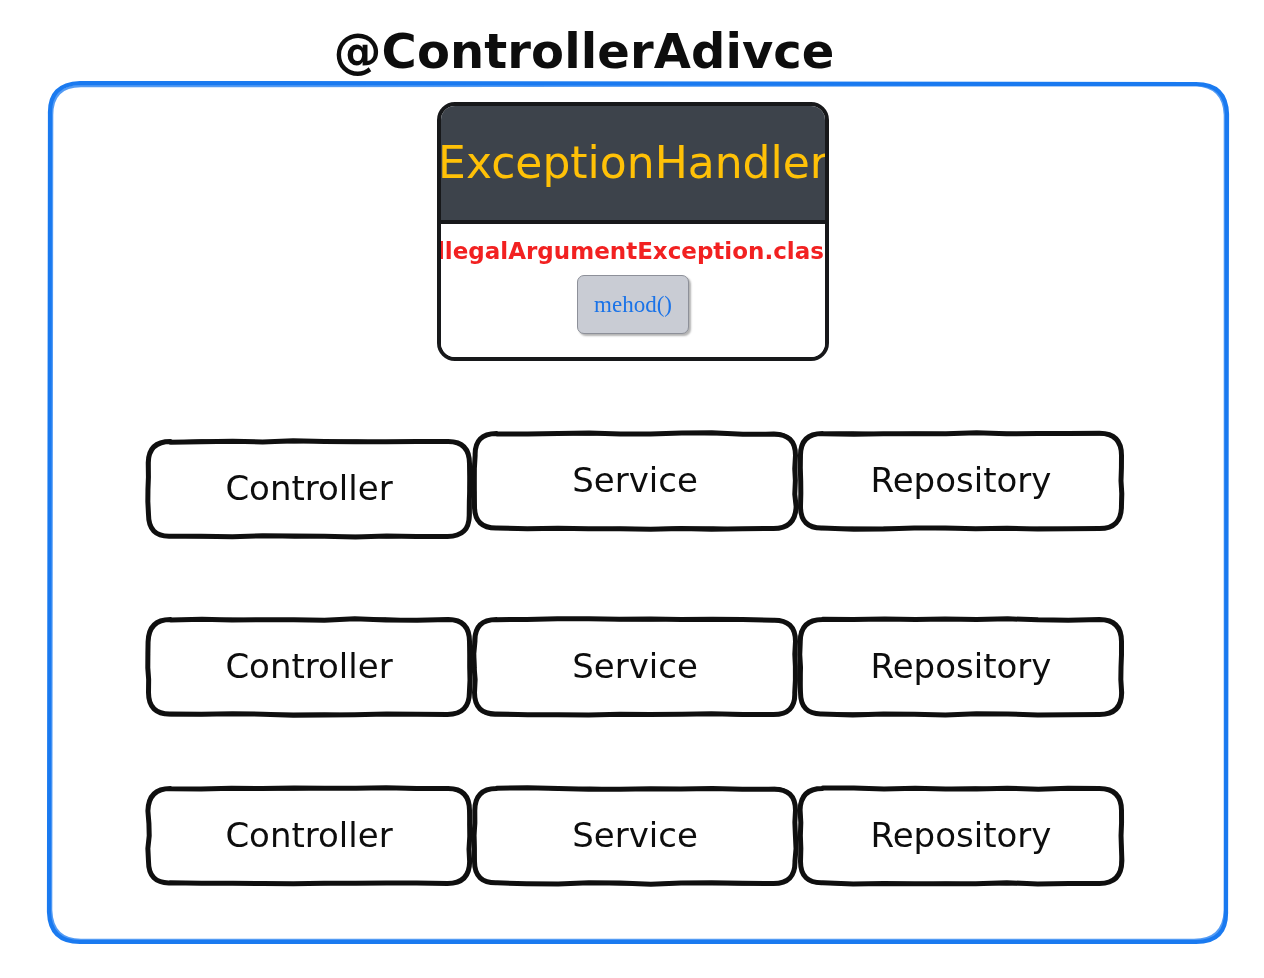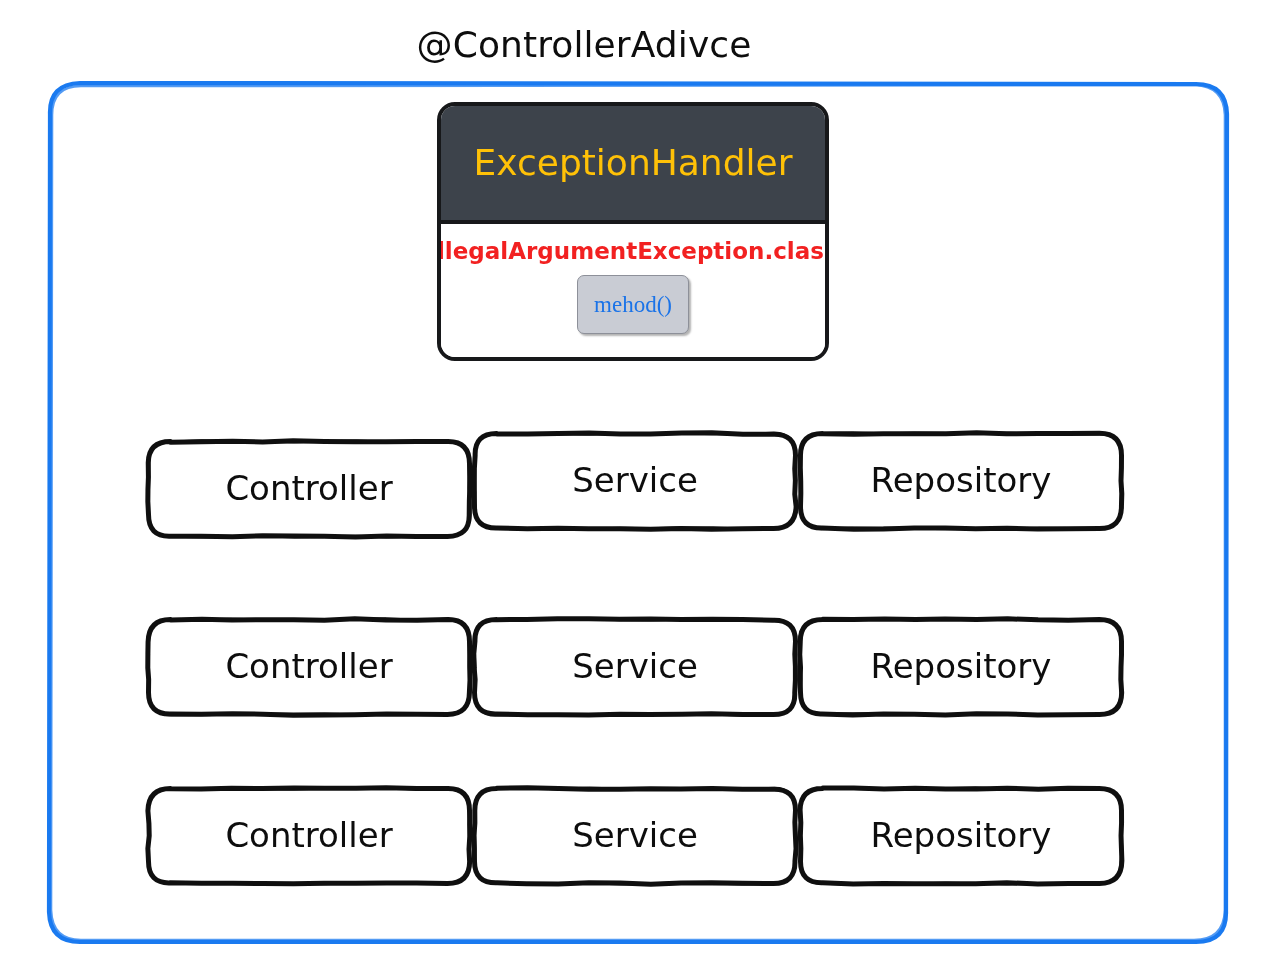--- a/index.html
+++ b/index.html
@@ -21,22 +21,22 @@
     overflow: hidden;
   }
 
   
   #diagram-title {
     position: absolute;
     left: 0;
     top: 24px;
     width: 1168px;
     text-align: center;
-    font-size: 36px;
-    font-weight: 400;
+    font-size: 48px;
+    font-weight: 700;
     color: #0d0d0d;
     letter-spacing: 0.1px;
     line-height: 1.15;
   }
 
   
   #advice-container {
     position: absolute;
     left: 46px;
     top: 80px;
@@ -70,21 +70,21 @@
     background: #3d434b;
     border-bottom: 4px solid #17181a;
     box-sizing: border-box;
     display: flex;
     align-items: center;
     justify-content: center;
     flex: 0 0 auto;
   }
   #exception-handler-title {
     color: #ffc107;
-    font-size: 36px;
+    font-size: 44px;
     font-weight: 400;
     line-height: 1.1;
     white-space: nowrap;
   }
   #exception-handler-body {
     flex: 1 1 auto;
     background: #ffffff;
     display: flex;
     flex-direction: column;
     align-items: center;

